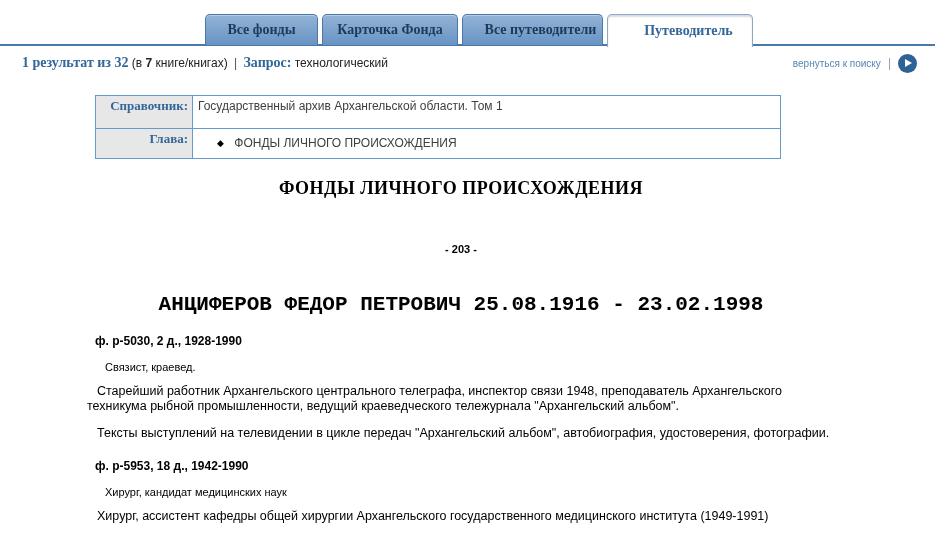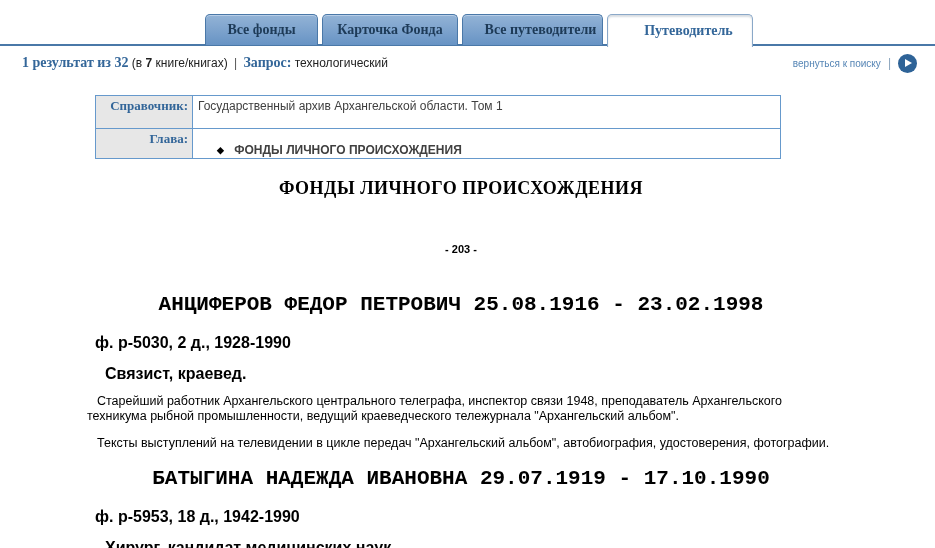--- a/index.html
+++ b/index.html
@@ -40,35 +40,35 @@
   
   .ref-table { position:absolute; left:95px; top:95px; width:686px;
                border-collapse:collapse; }
   .ref-table td { border:1px solid #6699cc; vertical-align:top; }
   td.ref-label { width:97px; background:#e7e7e7; text-align:right; padding:2px 4px 0 2px;
                  font-family:"Liberation Serif", serif; font-weight:bold; font-size:13px;
                  color:#336699; white-space:nowrap; }
   td.ref-value { padding:3px 4px 0 5px; font-size:12px; }
   .row-1 td { height:33px; }
   .row-2 td { height:30px; }
-  .row-2 td.ref-value { padding-top:14px; padding-left:24px;font-weight:bold; }
+  .row-2 td.ref-value { padding-top:7px; padding-left:24px; }
   .ref-link { color:#404040; cursor:pointer; text-decoration:none; }
   .bullet { color:#000; font-size:9px; vertical-align:1px; margin-right:7px; }
 
   
   .doc { position:absolute; left:0; top:158px; width:935px; padding:0 100px 0 87px;
          color:#000; }
   .chapter-title { text-align:center; font-family:"Liberation Serif", serif;
          font-weight:bold; font-size:18px; margin-top:20px; letter-spacing:.5px; }
   .page-num { text-align:center; font-weight:bold; font-size:11px; margin-top:44px; }
   .entry-heading { text-align:center; font-family:Liberation Mono, monospace;
          font-weight:bold; font-size:21px; margin-top:38px; }
   .entry-heading.second { margin-top:16px; }
-  .fond { font-weight:bold; font-size:16px; margin:18px 0 0 8px; }
-  .occupation { font-weight:bold; font-size:16px; margin:13px 0 0 18px; }
+  .fond { font-weight:bold; font-size:12px; margin:18px 0 0 8px; }
+  .occupation { font-weight:normal; font-size:11px; margin:13px 0 0 18px; }
   .para { font-size:12.5px; margin-top:11px; text-indent:10px; line-height:1.22; }
 </style>
 </head>
 <body>
 
 <div class="page">
 
   <div class="tabline"></div>
   <div class="tabs">
     <div class="tab tab-1">Все фонды</div>
@@ -115,19 +115,18 @@
   <div class="doc">
     <div class="chapter-title">ФОНДЫ ЛИЧНОГО ПРОИСХОЖДЕНИЯ</div>
     <div class="page-num">- 203 -</div>
 
     <div class="entry-heading">АНЦИФЕРОВ ФЕДОР ПЕТРОВИЧ 25.08.1916 - 23.02.1998</div>
     <div class="fond">ф. р-5030, 2 д., 1928-1990</div>
     <div class="occupation">Связист, краевед.</div>
     <div class="para">Старейший работник Архангельского центрального телеграфа, инспектор связи 1948, преподаватель Архангельского техникума рыбной промышленности, ведущий краеведческого тележурнала "Архангельский альбом".</div>
     <div class="para">Тексты выступлений на телевидении в цикле передач "Архангельский альбом", автобиография, удостоверения, фотографии.</div>
 
-    <div class="entry-heading second">БАТЫГИНА НАДЕЖДА ИВАНОВНА 29.07.1919 - 17.10.1990</div>
     <div class="fond">ф. р-5953, 18 д., 1942-1990</div>
     <div class="occupation">Хирург, кандидат медицинских наук</div>
     <div class="para">Хирург, ассистент кафедры общей хирургии Архангельского государственного медицинского института (1949-1991)</div>
   </div>
 
 </div>
 
 </body></html>

